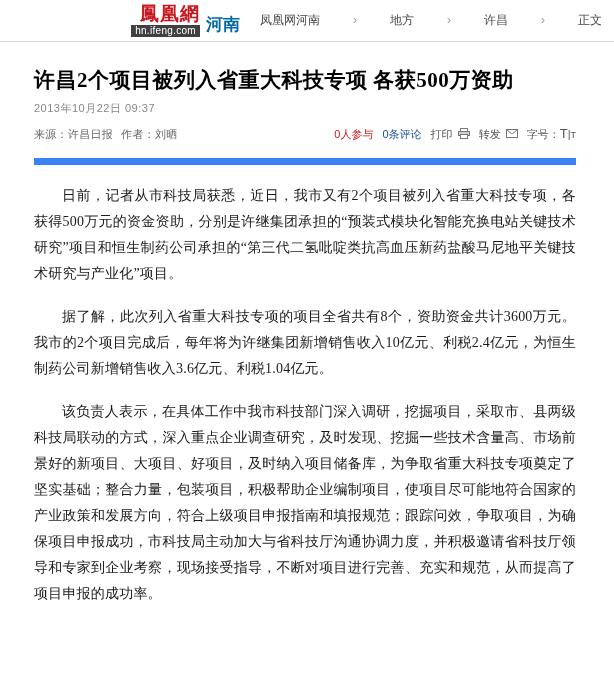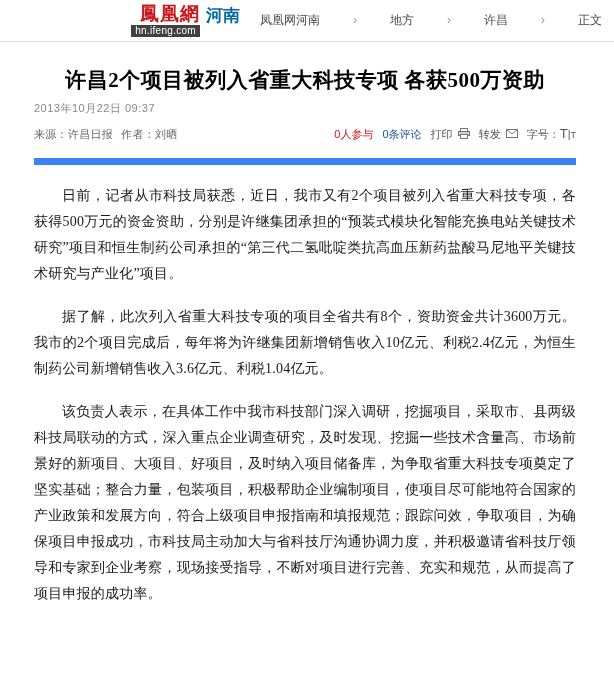--- a/index.html
+++ b/index.html
@@ -29,21 +29,21 @@
     align-items: center;
     padding: 0 12px 0 14px;
     box-sizing: border-box;
     background: #fff;
   }
   .header-left {
     flex: 1;
   }
   .brand {
     display: flex;
-    align-items: flex-start;
+    align-items: flex-end;
     justify-content: flex-end;
     gap: 6px;
   }
   .brand-logo {
     display: flex;
     flex-direction: column;
     align-items: flex-end;
     line-height: 1;
   }
   .brand-cn {
@@ -89,21 +89,21 @@
   
   .article {
     padding: 0 38px 0 34px;
     box-sizing: border-box;
   }
   .title {
     font-family: "Liberation Serif", serif;
     font-size: 21px;
     font-weight: bold;
     color: #000;
-    text-align: center;
+    text-align: left;
     letter-spacing: 0.5px;
     margin: 24px 0 0 0;
     line-height: 1.4;
   }
   .datetime {
     font-size: 11px;
     color: #888;
     margin-top: 6px;
     letter-spacing: 0.5px;
   }

